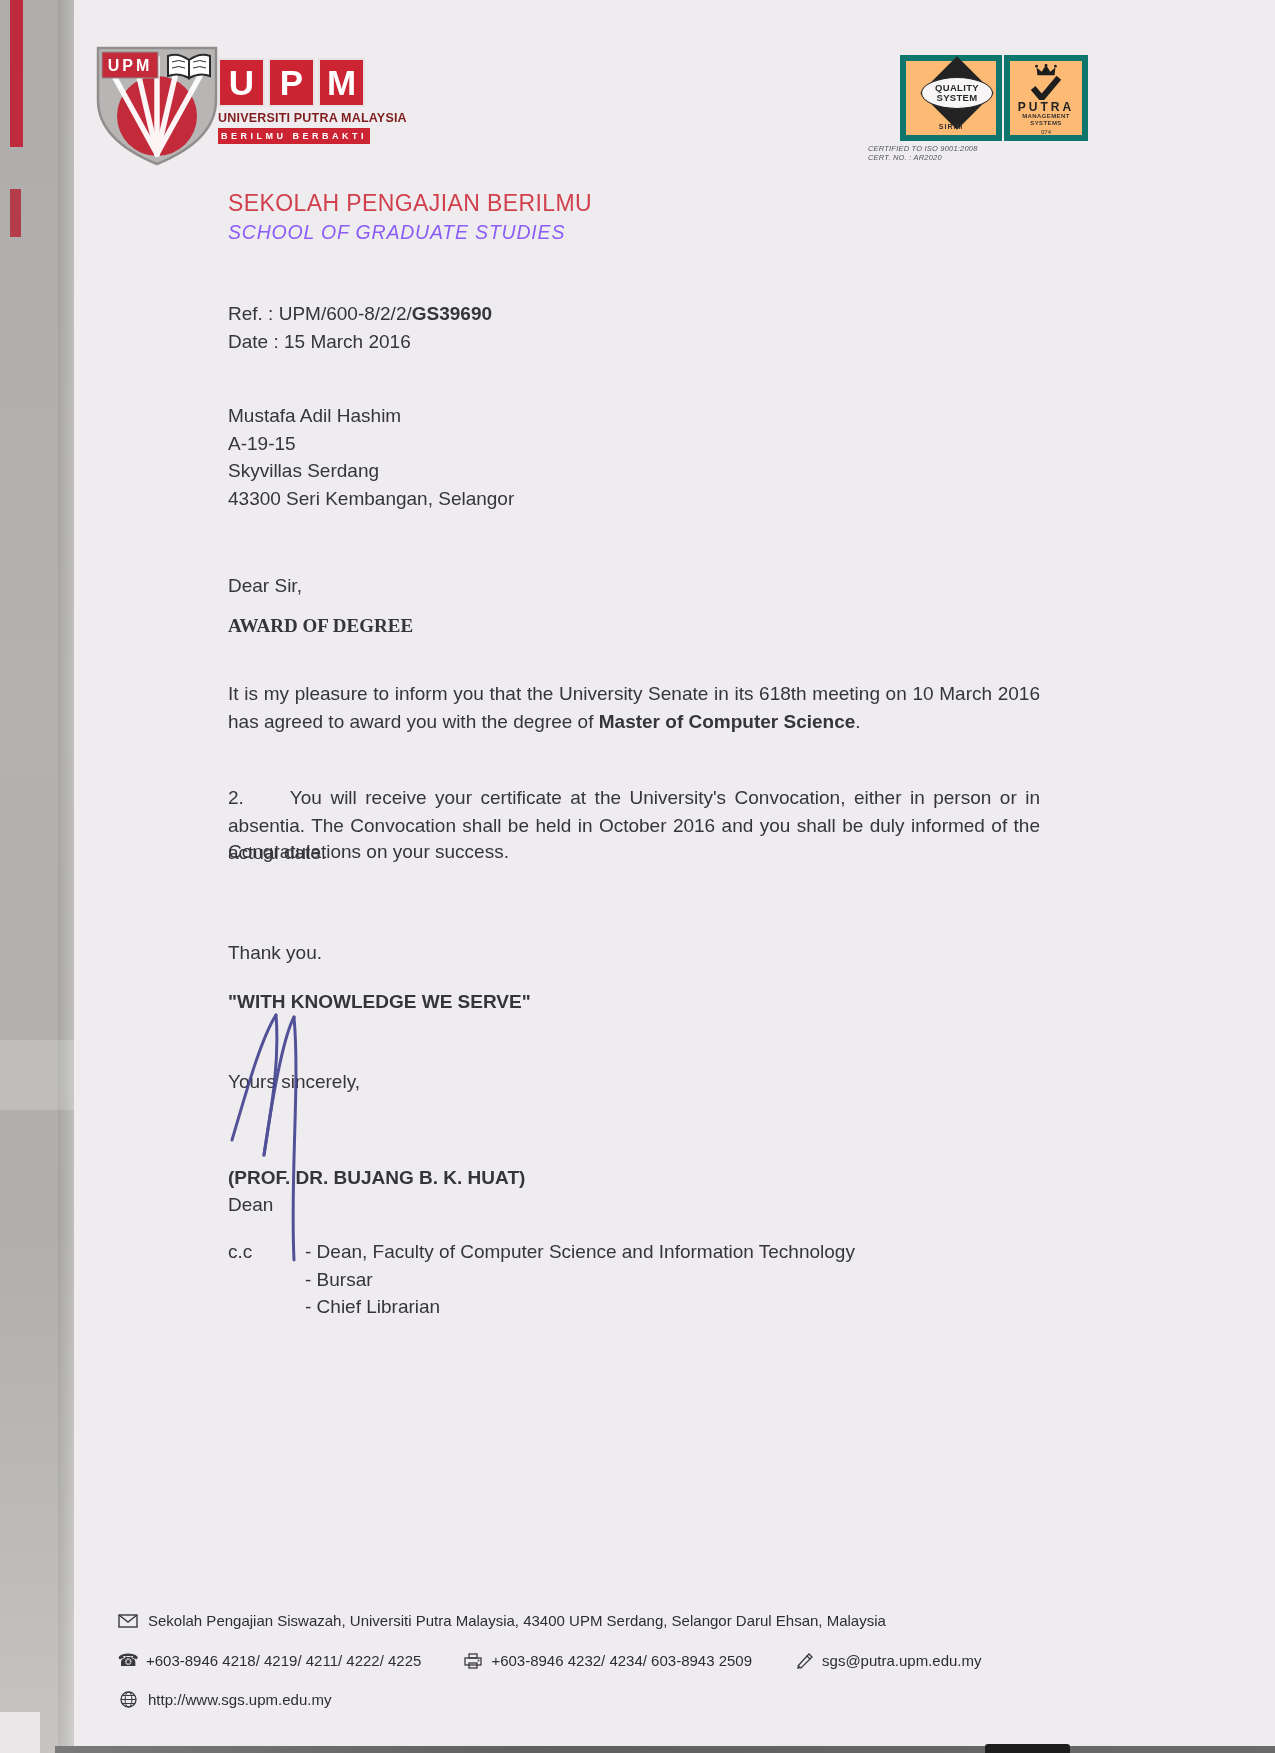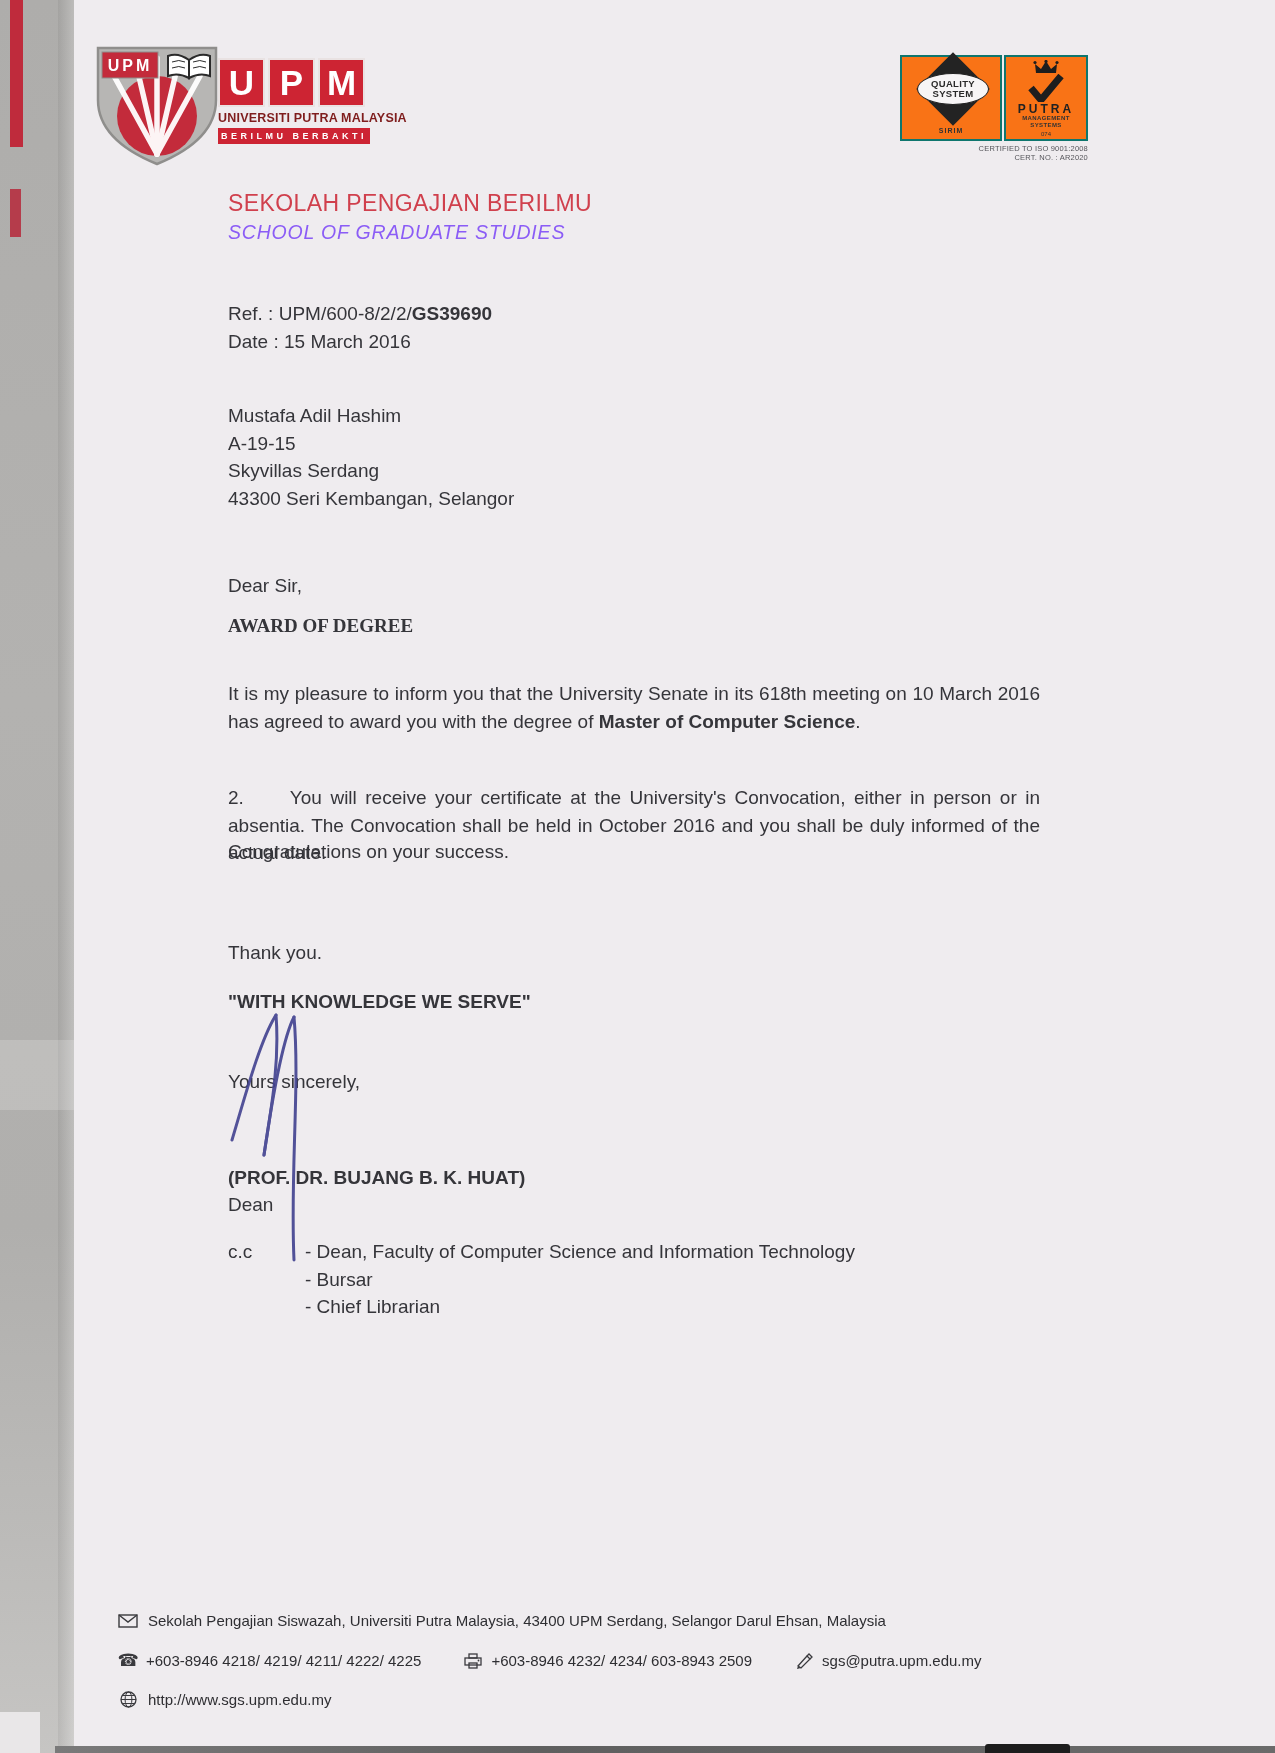--- a/index.html
+++ b/index.html
@@ -36,38 +36,38 @@
     color:#ffffff; font-weight:bold; font-size:35px; line-height:45px; text-align:center;
   }
   .uni-name { margin-top:4px; font-size:12.5px; font-weight:bold; color:#7f1d1d; letter-spacing:0.2px; white-space:nowrap; }
   .motto-banner {
     margin-top:3px; width:152px; height:16px; background:#cd2433;
     color:#fff; font-size:9px; font-weight:bold; letter-spacing:3.5px;
     text-align:center; line-height:16px; white-space:nowrap;
   }
 
   .badges { position:absolute; left:900px; top:55px; display:flex; gap:2px; }
-  .badge-box { border:2px solid #0f766e; background:#f97316; position:relative; }
+  .badge-box { border:6px solid #0f766e; background:#fdba74; position:relative; }
   .badge-quality { width:102px; height:86px; }
   .diamond {
     position:absolute; left:25px; top:6px; width:52px; height:52px;
     background:#232323; transform:rotate(45deg);
   }
   .q-ellipse {
     position:absolute; left:15px; top:16px; width:72px; height:32px;
     background:#f7f5f6; border:1.5px solid #232323; border-radius:50%;
     display:flex; flex-direction:column; align-items:center; justify-content:center;
   }
   .q-ellipse span { font-size:9.5px; font-weight:bold; color:#2a2a2a; line-height:10px; letter-spacing:0.3px; }
   .sirim { position:absolute; bottom:5px; width:100%; text-align:center; font-size:7px; font-weight:bold; color:#333; letter-spacing:1px; }
   .badge-ukas { width:84px; height:86px; display:flex; flex-direction:column; align-items:center; padding-top:3px; }
   .ukas-name { font-size:12px; font-weight:bold; letter-spacing:3px; color:#222; line-height:12px; margin-top:1px; }
   .ukas-sub { font-size:6px; font-weight:bold; color:#333; line-height:7px; letter-spacing:0.4px; }
   .ukas-num { font-size:6px; color:#333; margin-top:2px; }
-  .cert-lines { position:absolute; left:900px; top:144px; width:188px; text-align:right; }
+  .cert-lines { position:absolute; left:868px; top:144px; width:188px; text-align:left;font-style:italic; }
   .cert-lines div { font-size:7.5px; color:#55555a; line-height:9px; letter-spacing:0.2px; }
 
   .dept-title-my { position:absolute; left:228px; top:190px; font-size:23px; color:#d0404d; letter-spacing:0.4px; }
   .dept-title-en { position:absolute; left:228px; top:221px; font-size:19.5px; font-style:italic; color:#8b5cf6; letter-spacing:0.8px; }
 
   
   .txt { position:absolute; left:228px; font-size:19px; line-height:27.5px; color:#35353a; }
   .bold { font-weight:bold; }
   .just { width:812px; text-align:justify; }
   .ref-block { top:300px; }

